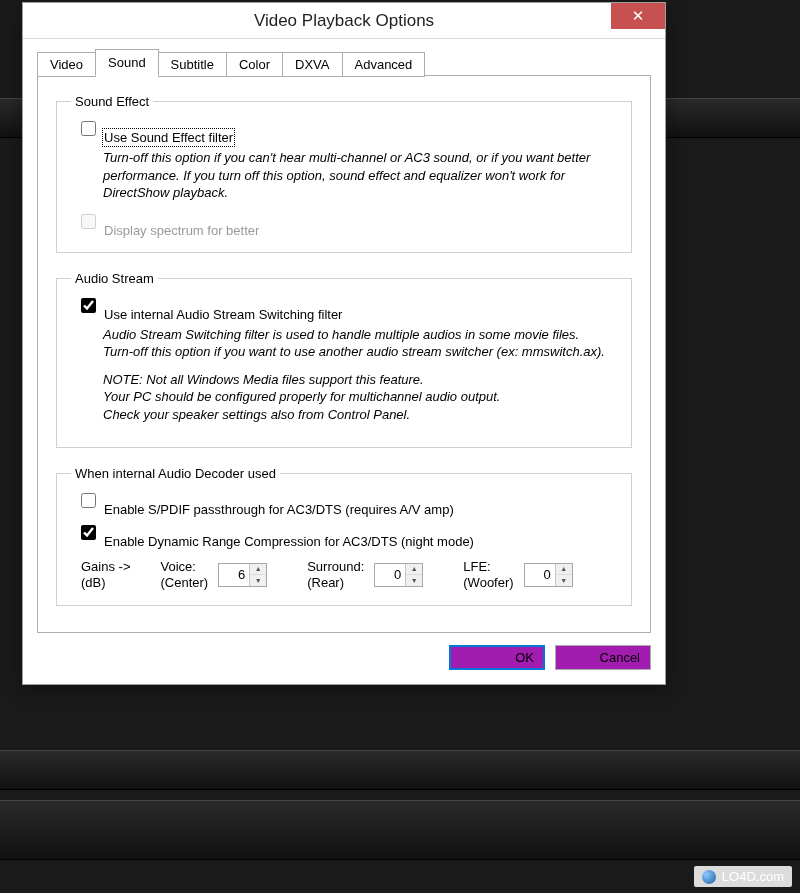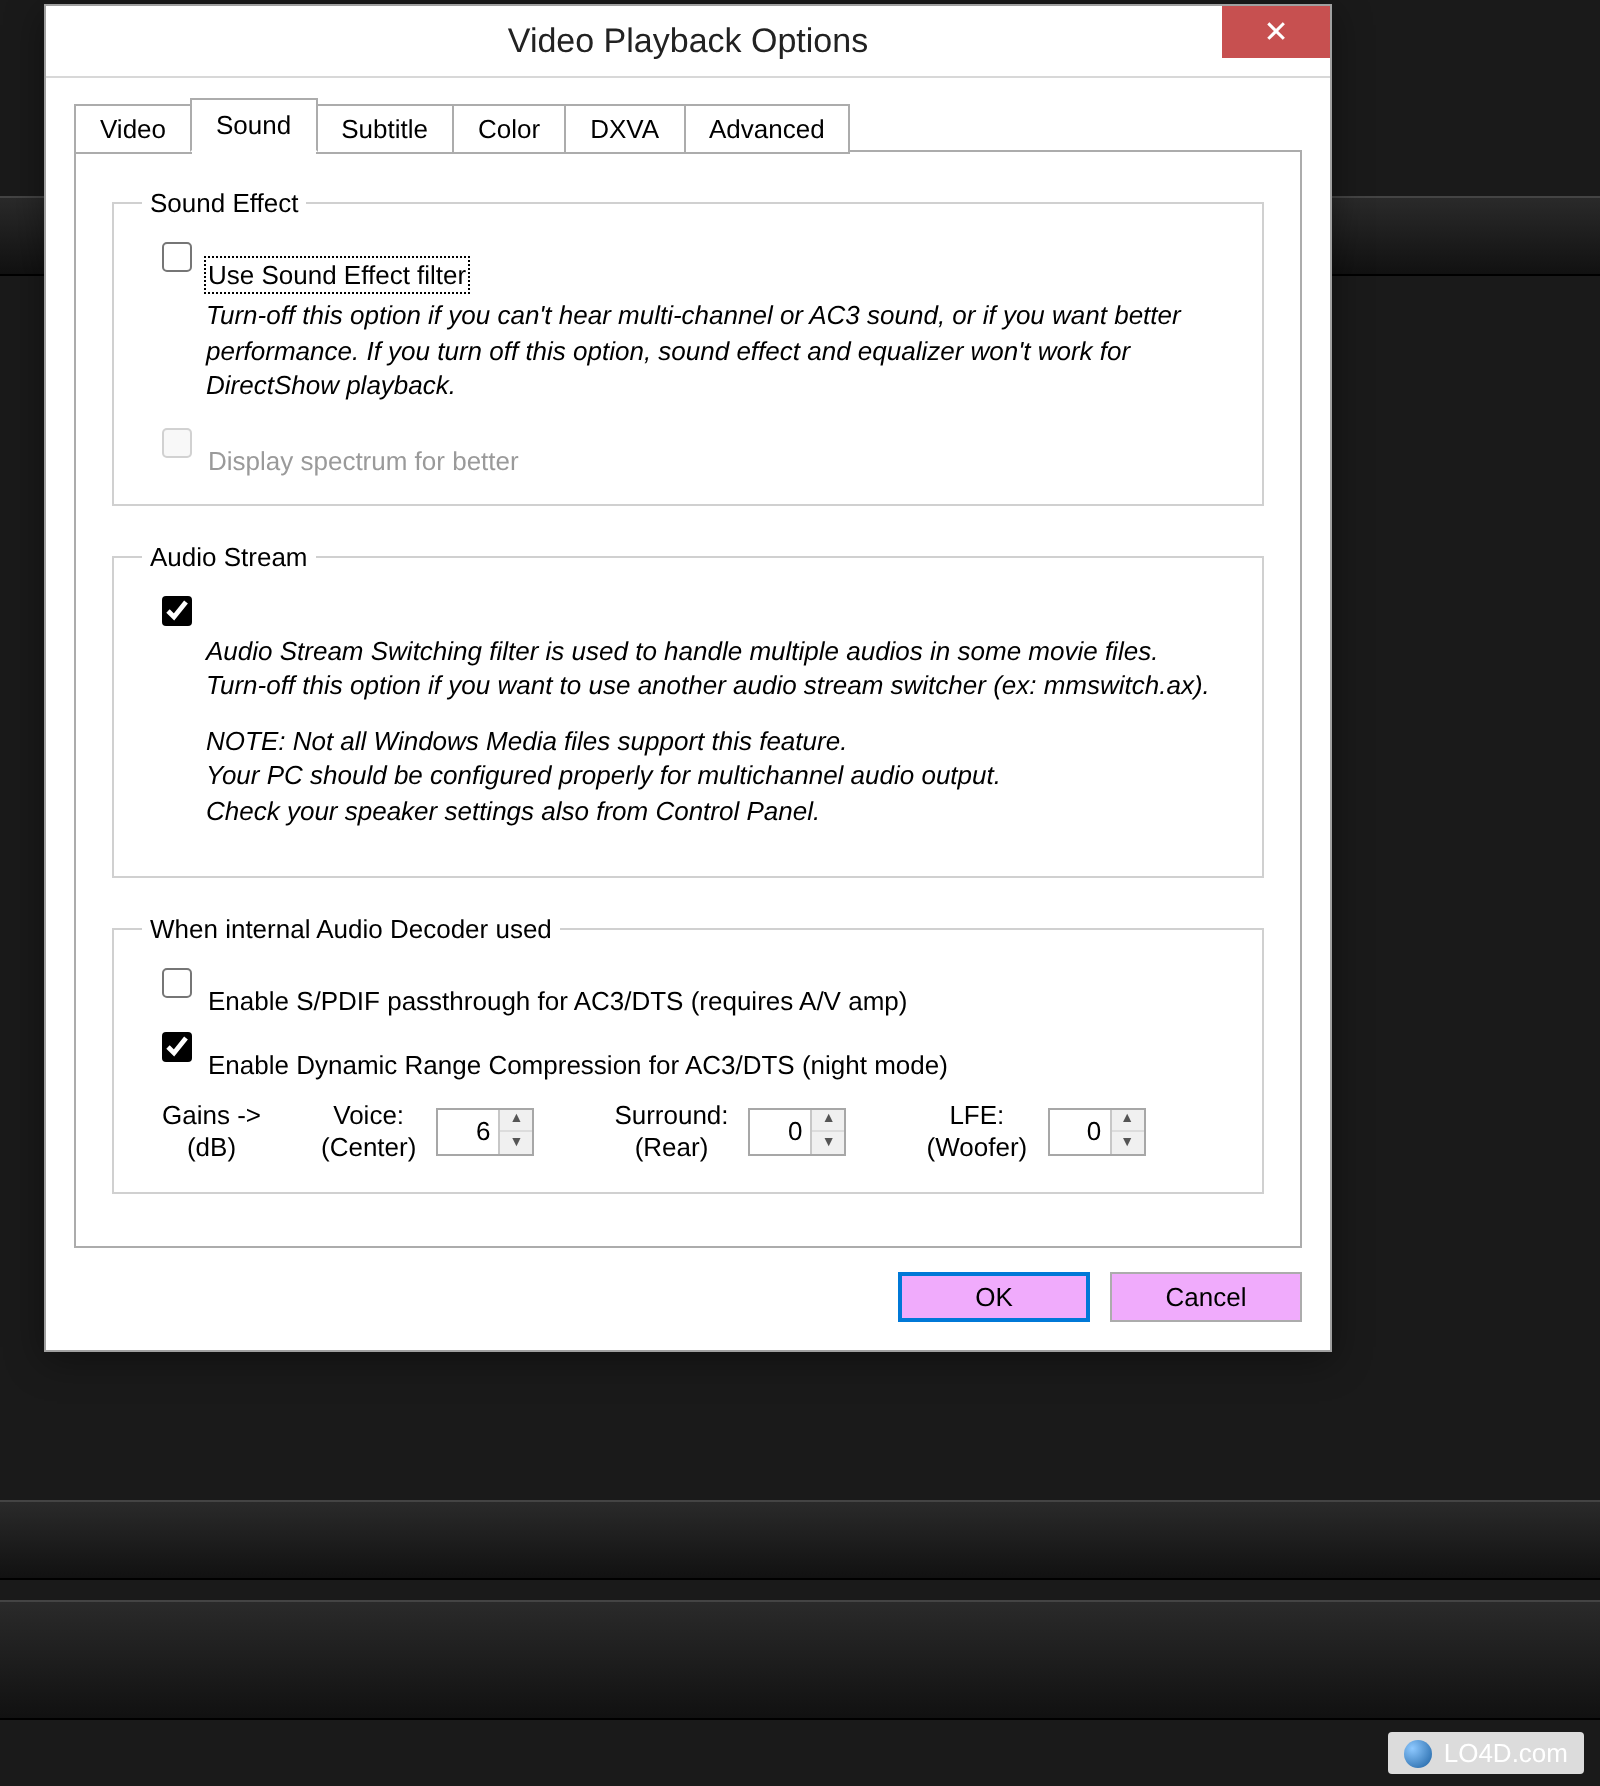--- a/index.html
+++ b/index.html
@@ -118,21 +118,20 @@
   .gains {
     display: flex;
     align-items: center;
     gap: 10px;
     margin: 10px 0 0 10px;
   }
   .gains .col {
     display: flex;
     flex-direction: column;
     line-height: 1.2;
-    align-items: center;
   }
   .spinner {
     display: inline-flex;
     align-items: stretch;
     border: 1px solid #a7a7a7;
     height: 24px;
     background: #fff;
   }
   .spinner input {
     width: 30px;
@@ -162,22 +161,22 @@
   .spinner .sbtn:last-child { border-bottom: none; }
   .buttons {
     display: flex;
     justify-content: flex-end;
     gap: 10px;
     margin-top: 12px;
   }
   .btn {
     min-width: 96px;
     padding: 4px 10px;
-    text-align: center;
-    background: #f0abfc;
+    text-align: right;
+    background: #a21caf;
     border: 1px solid #acacac;
     cursor: pointer;
   }
   .btn.default { border: 2px solid #0078d7; padding: 3px 9px; }
   .watermark {
     position: absolute;
     right: 8px; bottom: 6px;
     background: rgba(255,255,255,0.85);
     color: #ffffff;
     font-size: 13px;
@@ -231,20 +230,21 @@
         <label class="row disabled">
           <input type="checkbox" class="chk" disabled="" style="">
           <span class="chk-label">Display spectrum for better</span>
         </label>
       </fieldset>
 
       <fieldset>
         <legend>Audio Stream</legend>
         <label class="row">
           <input type="checkbox" class="chk" checked="" style="">
+          <span class="chk-label">Use internal Audio Stream Switching filter</span>
         </label>
         <div class="desc">Audio Stream Switching filter is used to handle multiple audios in some movie files. Turn-off this option if you want to use another audio stream switcher (ex: mmswitch.ax).</div>
 
         <div class="desc" style="white-space:pre-line">NOTE: Not all Windows Media files support this feature.
 Your PC should be configured properly for multichannel audio output.
 Check your speaker settings also from Control Panel.</div>
       </fieldset>
 
       <fieldset style="margin-bottom:4px">
         <legend>When internal Audio Decoder used</legend>

